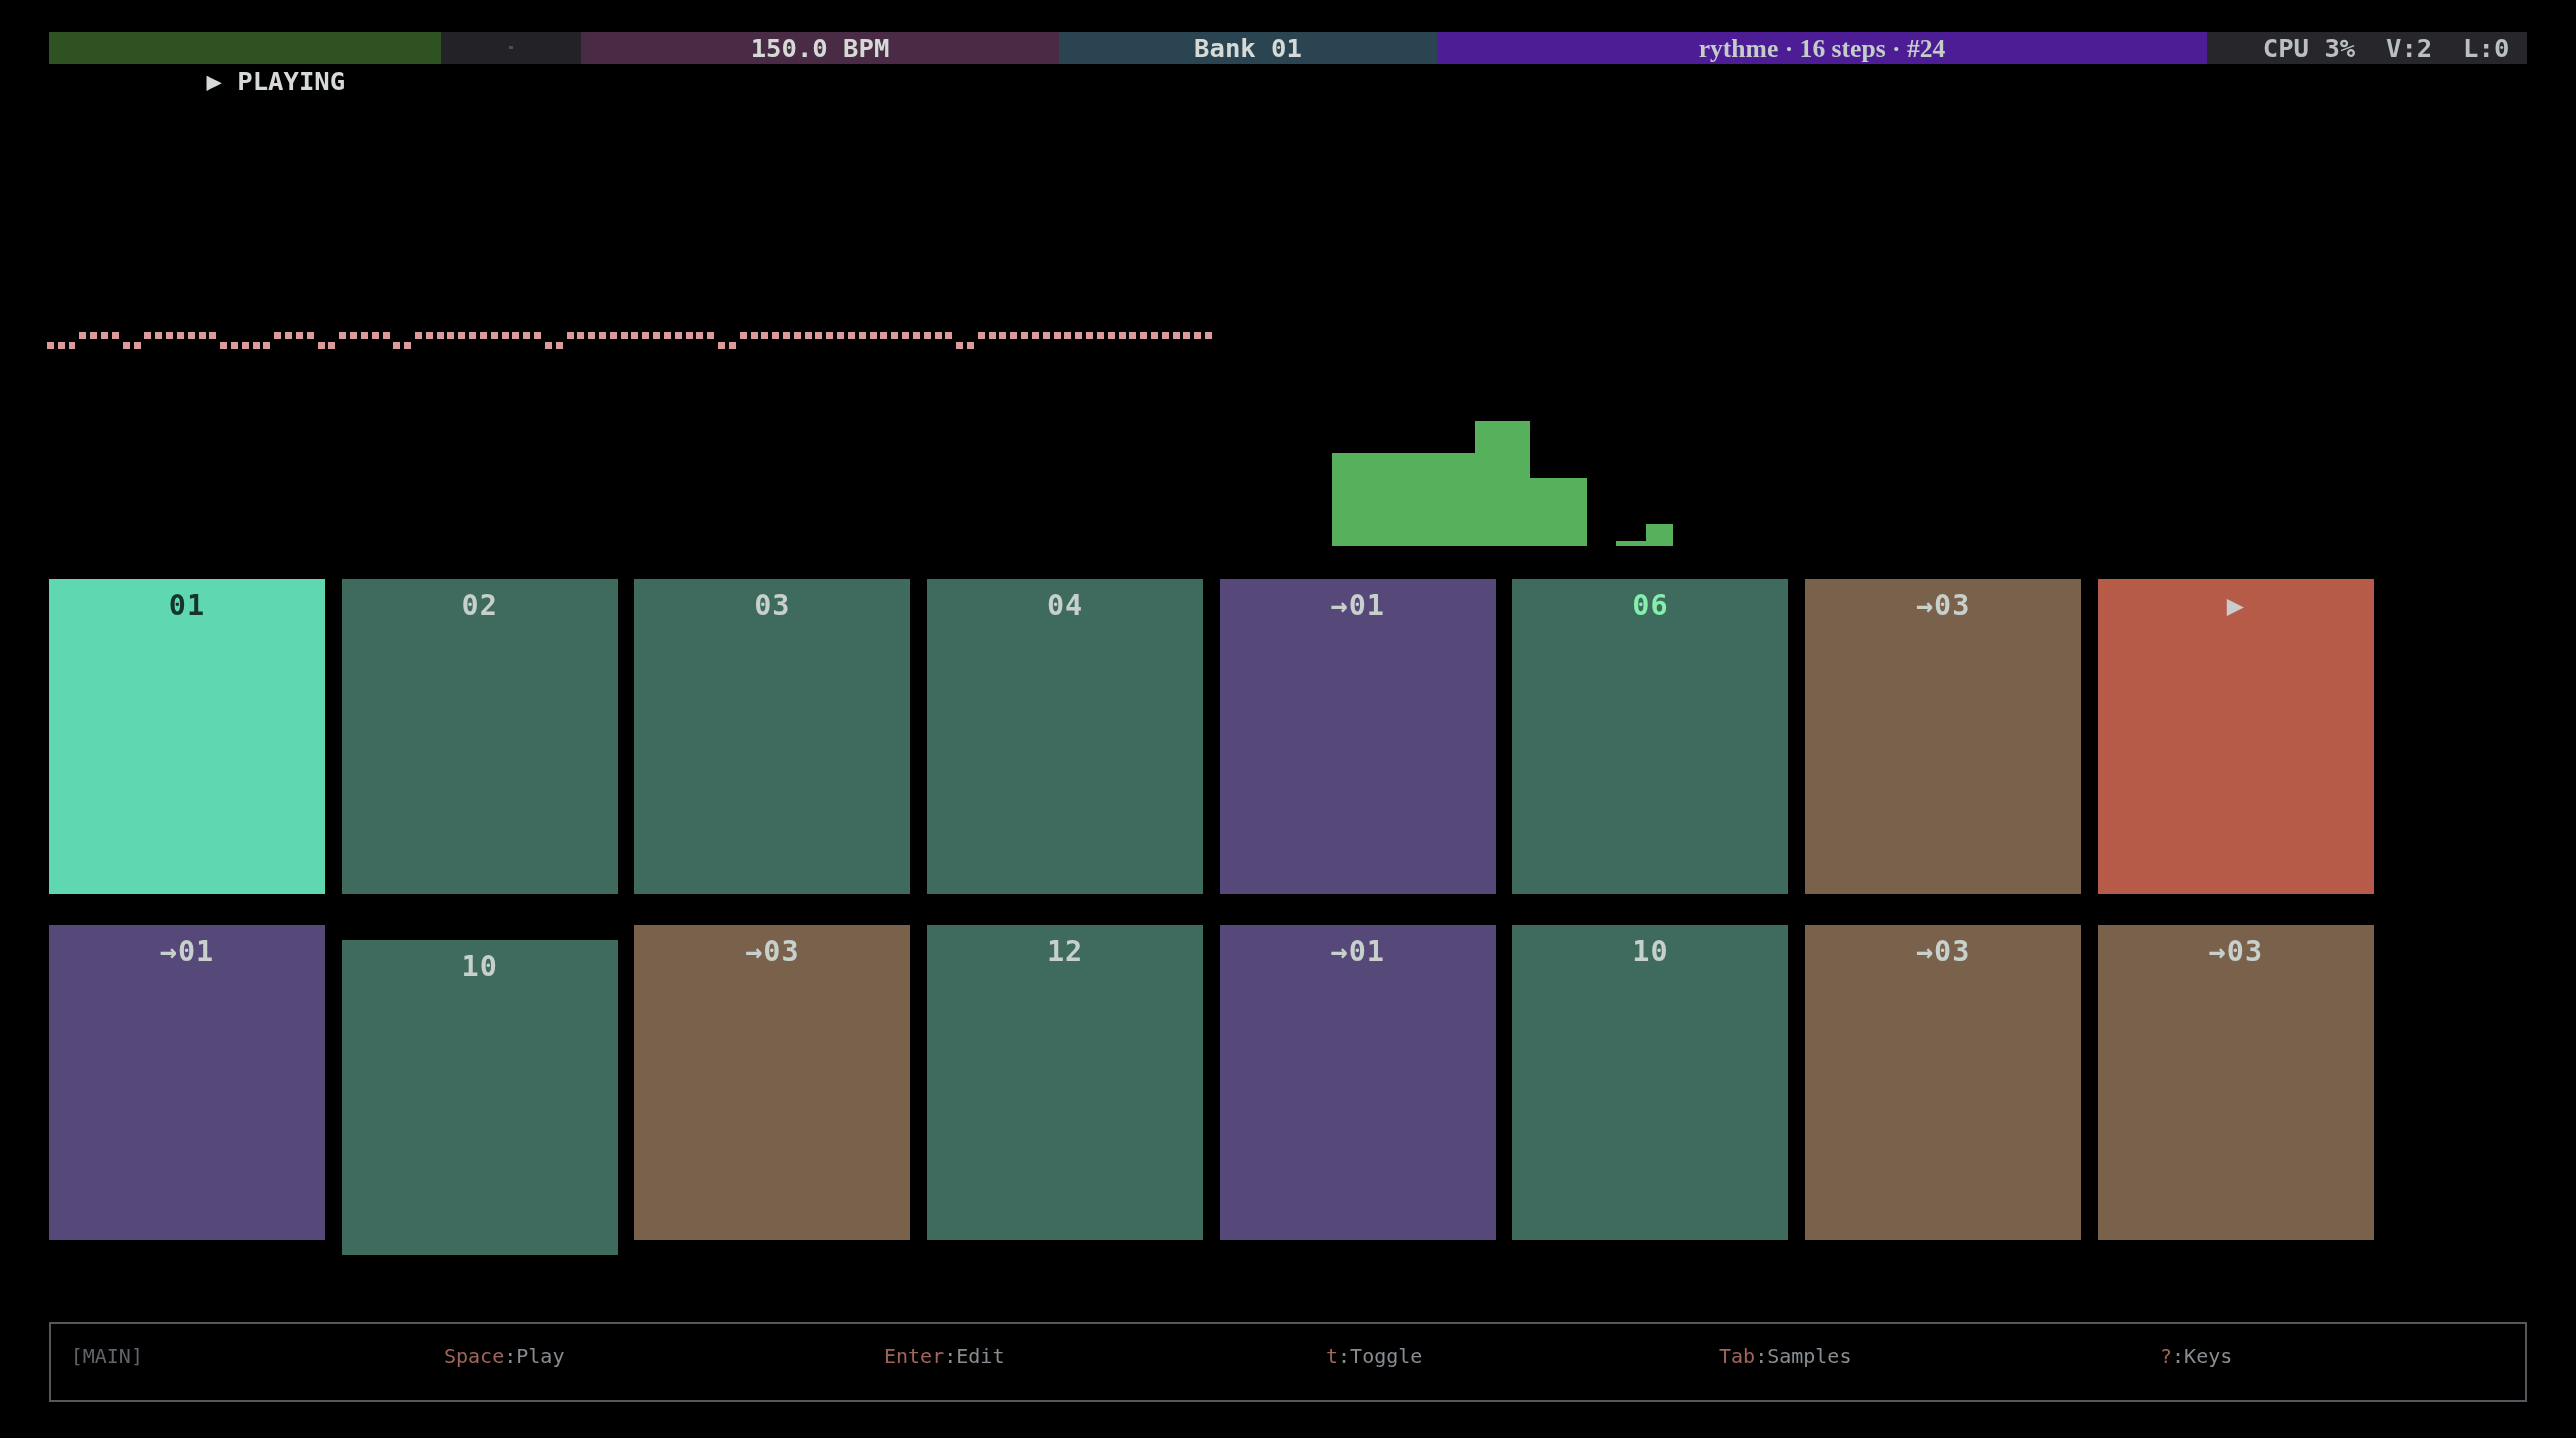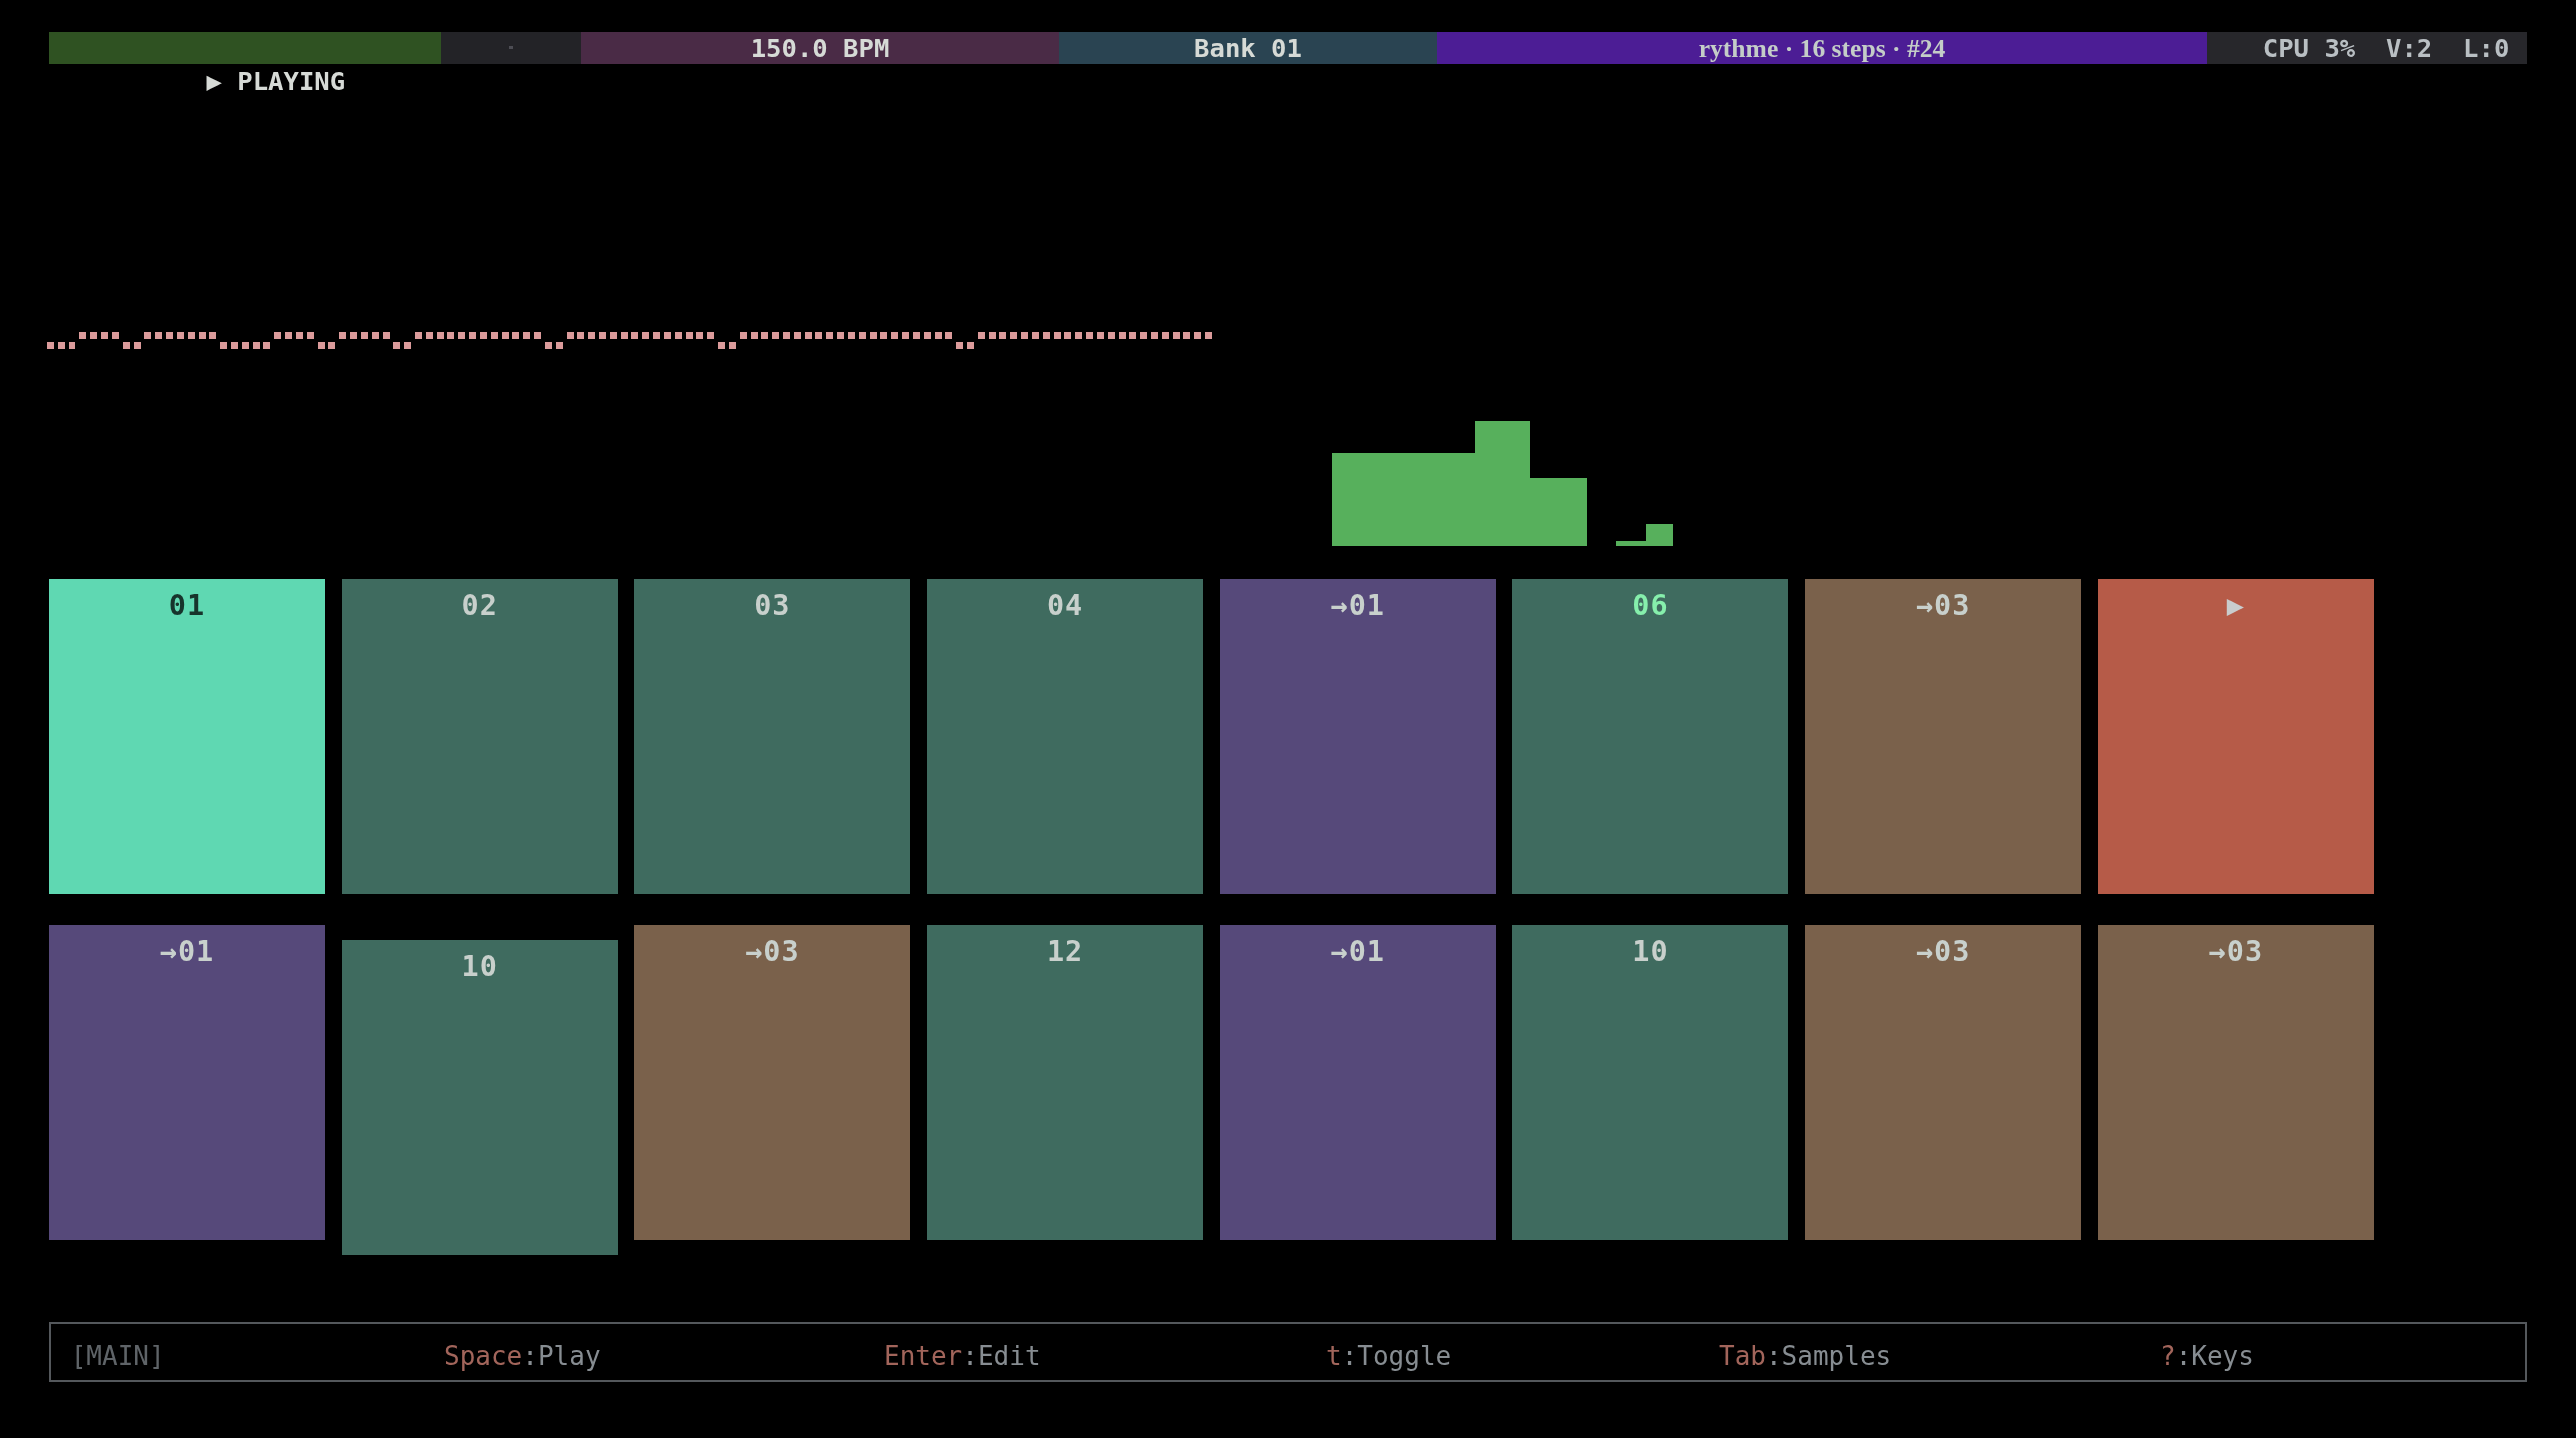--- a/index.html
+++ b/index.html
@@ -49,23 +49,23 @@
   .pad {
     width:276px; height:315px;
     box-sizing:border-box; padding-top:9.8px;
     text-align:center;
   }
   .pad-label { font-size:28.5px; font-weight:bold; letter-spacing:1px; }
 
   
   .statusbar {
     position:absolute; left:49px; top:1322px;
-    width:2478px; height:60px;
+    width:2478px; height:80px;
     border:2px solid #54585c; box-sizing:border-box;
-    font-size:26px; line-height:65px;
+    font-size:20px; line-height:65px;
   }
   .sb-item { position:absolute; top:0; white-space:pre; }
   .sb-mode { left:19.7px;  color:#5f6468; }
   .sb-h1   { left:393px; }
   .sb-h2   { left:833px; }
   .sb-h3   { left:1275px; }
   .sb-h4   { left:1668px; }
   .sb-h5   { left:2109px; }
   .sb-key  { color:#a2655b; }
   .sb-act  { color:#878d92; }

